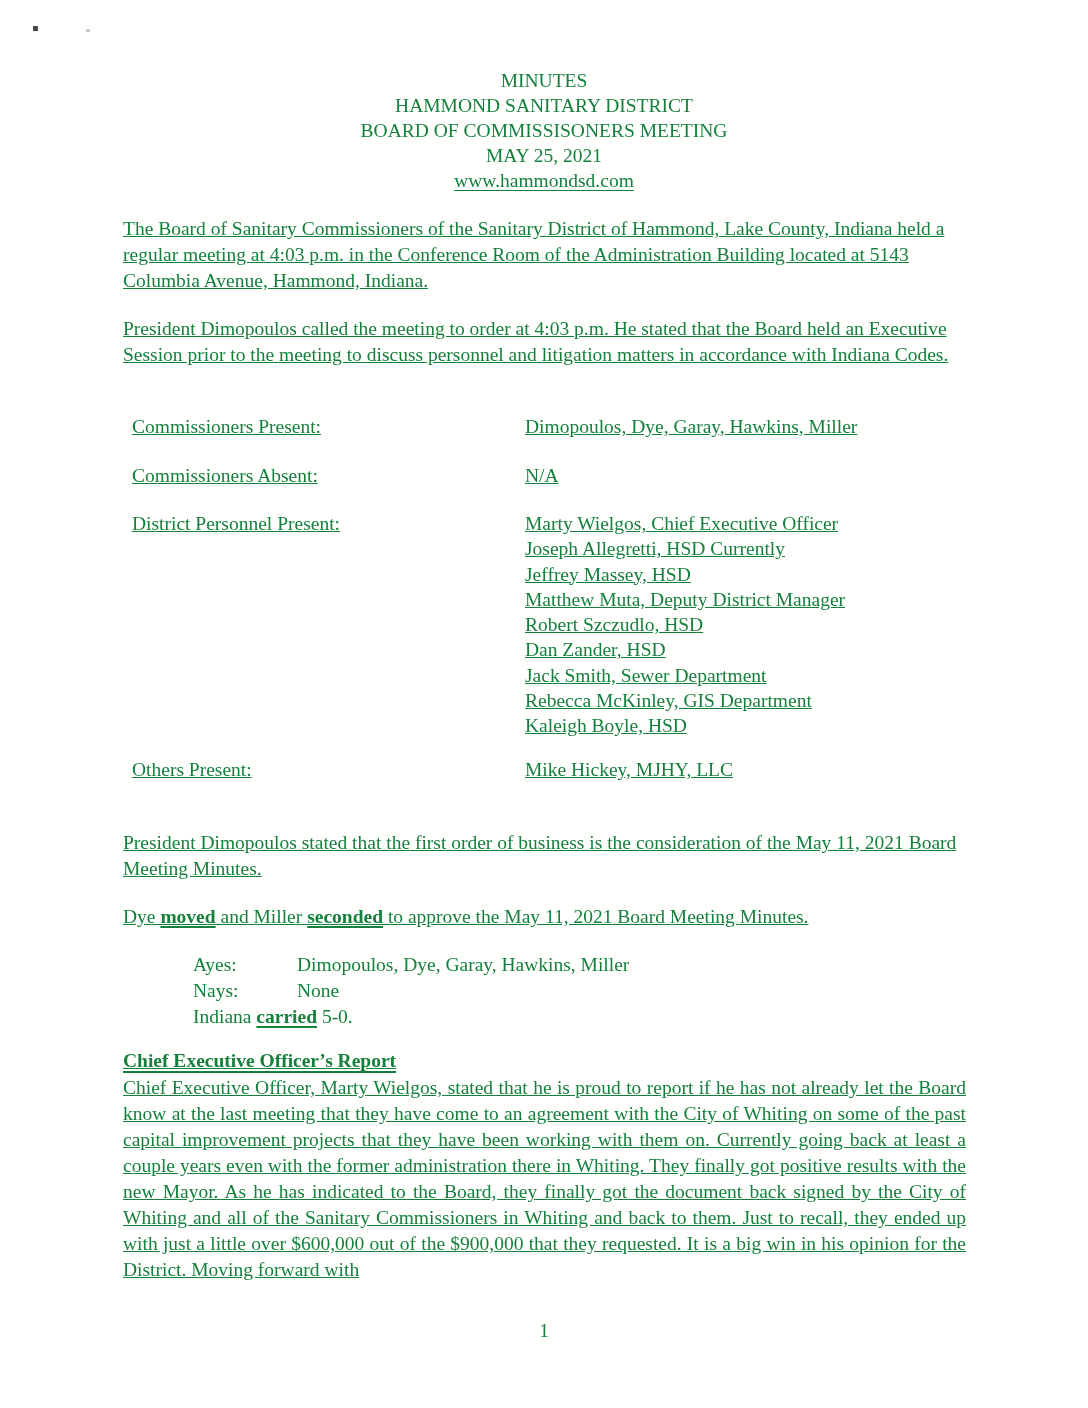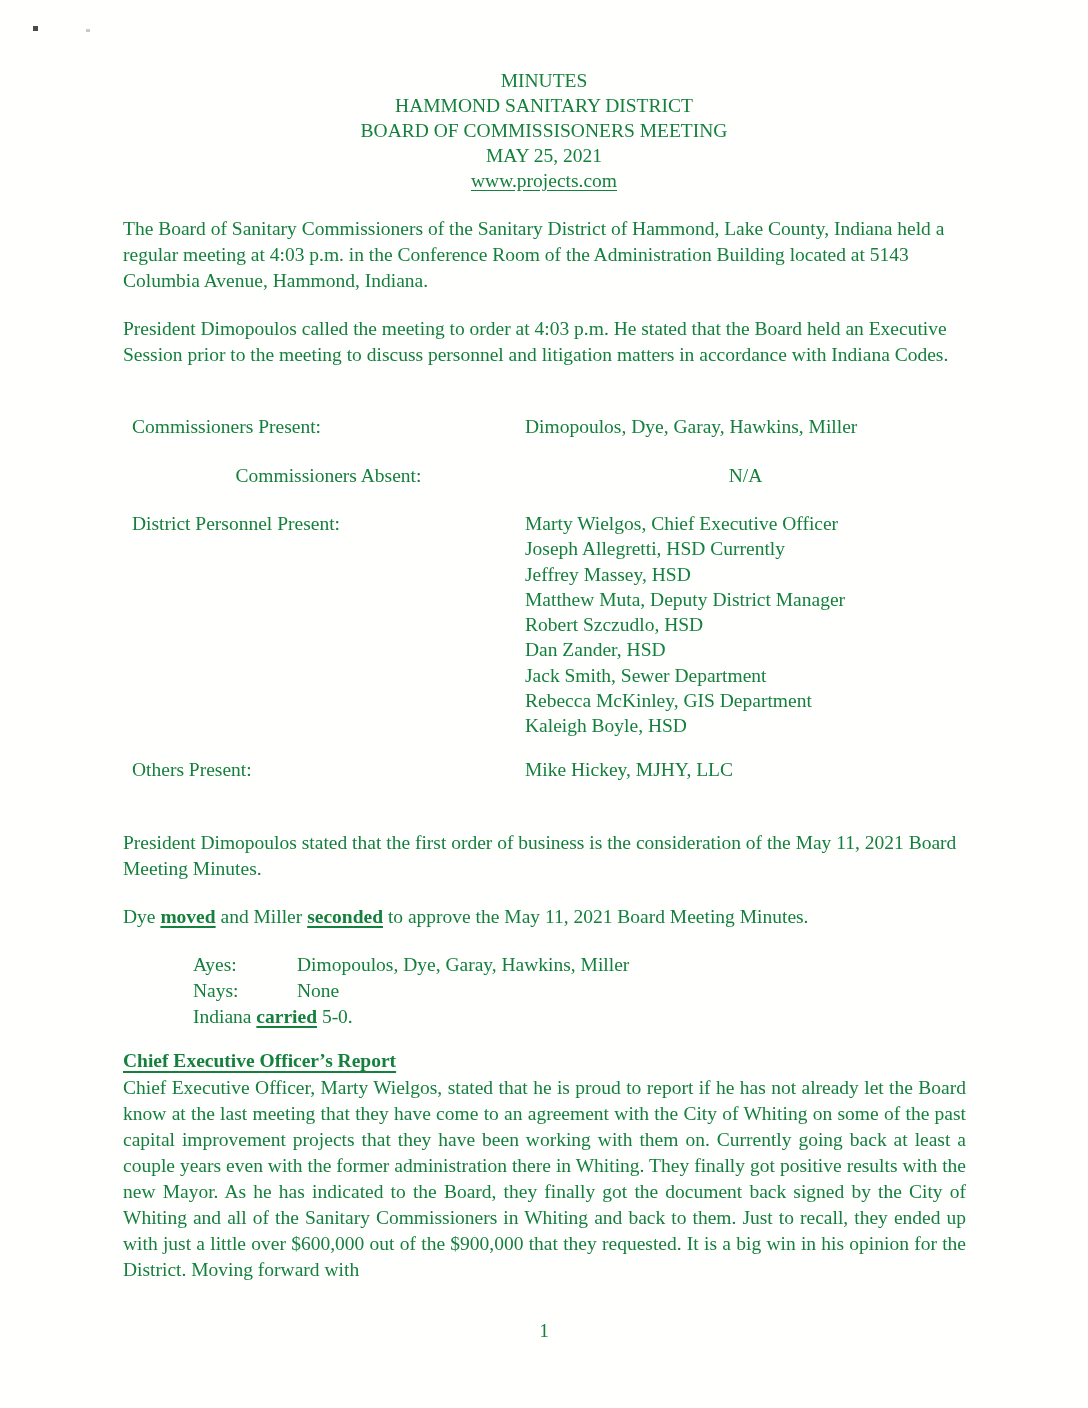--- a/index.html
+++ b/index.html
@@ -22,20 +22,21 @@
   .header-block {
     top: 68px;
     left: 0;
     width: 100%;
     text-align: center;
     line-height: 25px;
   }
   .body-block {
     left: 123px;
     width: 843px;
+    text-decoration: underline;
   }
   .justify { text-align: justify; }
   .url {
     text-decoration: underline;
     text-underline-offset: 3px;
   }
   .bu {
     font-weight: bold;
     text-decoration: underline;
     text-decoration-thickness: 2px;
@@ -72,32 +73,32 @@
 <div class="page">
 
   <div class="speck" style="top:26px; left:33px; width:5px; height:5px;"></div>
   <div class="speck light" style="top:29px; left:86px; width:4px; height:3px;"></div>
 
   <div class="abs header-block">
     <div>MINUTES</div>
     <div>HAMMOND SANITARY DISTRICT</div>
     <div>BOARD OF COMMISSISONERS MEETING</div>
     <div>MAY 25, 2021</div>
-    <div><span class="url">www.projects.com</span></div>
+    <div><span class="url">www.hammondsd.com</span></div>
   </div>
 
   <div class="abs body-block" style="top:216px;">The Board of Sanitary Commissioners of the Sanitary District of Hammond, Lake County, Indiana held a regular meeting at 4:03 p.m. in the Conference Room of the Administration Building located at 5143 Columbia Avenue, Hammond, Indiana.</div>
   <div class="abs body-block" style="top:316px;">President Dimopoulos called the meeting to order at 4:03 p.m.  He stated that the Board held an Executive Session prior to the meeting to discuss personnel and litigation matters in accordance with Indiana Codes.</div>
 
   <div class="abs body-block att-row" style="top:414px;">
     <div class="att-label">Commissioners Present:</div>
     <div class="att-value">Dimopoulos, Dye, Garay, Hawkins, Miller</div>
   </div>
 
-  <div class="abs body-block att-row" style="top:463px;text-align:center;">
+  <div class="abs body-block att-row" style="top:463px;">
     <div class="att-label">Commissioners Absent:</div>
     <div class="att-value">N/A</div>
   </div>
 
   <div class="abs body-block att-row" style="top:511px;">
     <div class="att-label">District Personnel Present:</div>
     <div class="att-value">
       <div class="personnel-line">Marty Wielgos, Chief Executive Officer</div>
       <div class="personnel-line">Joseph Allegretti, HSD Currently</div>
       <div class="personnel-line">Jeffrey Massey, HSD</div>

